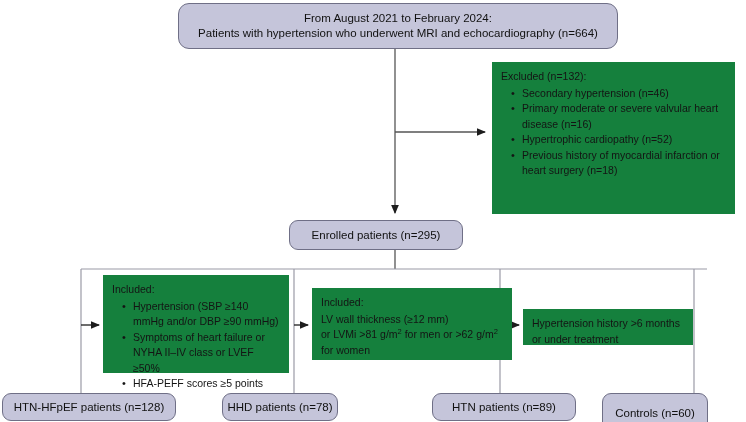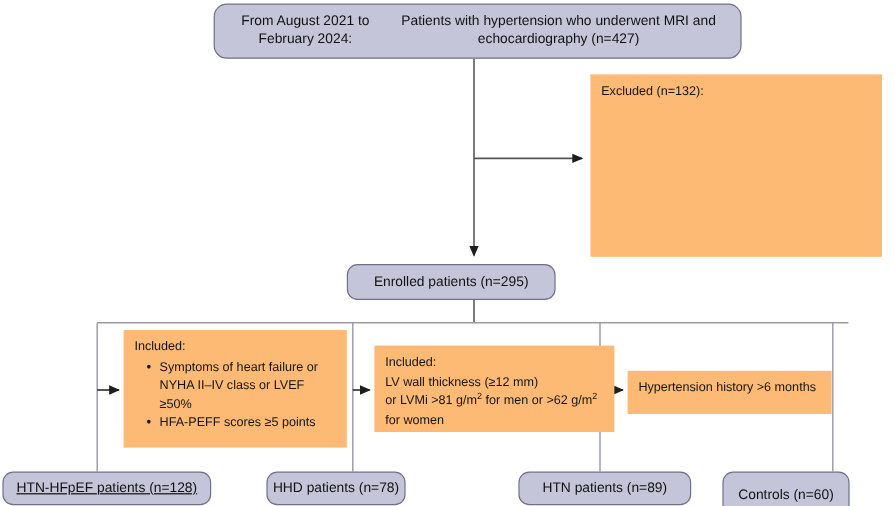--- a/index.html
+++ b/index.html
@@ -42,37 +42,37 @@
     font-size: 11.5px;
     line-height: 15px;
     color: #111111;
   }
   .node .line2 { display: block; }
 
   #node-top {
     left: 178px; top: 3px;
     width: 440px; height: 46px;
     border-radius: 11px;
-    flex-direction: row;
+    flex-direction: column;
     padding: 0 8px;
   }
   #node-enrolled {
     left: 289px; top: 220px;
     width: 174px; height: 30px;
   }
-  #node-hfpef   { left: 2px;   top: 393px; width: 174px; height: 28px; text-decoration: underline; }
+  #node-hfpef   { left: 2px;   top: 393px; width: 174px; height: 28px; }
   #node-hhd     { left: 222px; top: 393px; width: 116px; height: 28px; }
   #node-htn     { left: 432px; top: 393px; width: 144px; height: 28px; text-align: right; }
   #node-controls{ left: 602px; top: 393px; width: 106px; height: 40px; }
 
   
   .panel {
     position: absolute;
     box-sizing: border-box;
-    background: #fdba74;
+    background: #15803d;
     font-size: 10.5px;
     line-height: 15.5px;
     color: #141414;
     padding: 7px 9px 8px 9px;
   }
   #panel-excluded { left: 492px; top: 62px;  width: 243px; height: 152px; }
   #panel-inc1     { left: 103px; top: 275px; width: 186px; height: 98px; }
   #panel-inc2     { left: 312px; top: 288px; width: 200px; height: 72px; }
   #panel-inc3     { left: 523px; top: 309px; width: 170px; height: 36px; }
 
@@ -147,48 +147,56 @@
     <g>
       <path d="M294,325 L308,325" stroke="#1d1d1d" stroke-width="1.3" fill="none" marker-end="url(#arrow)"></path>
     </g>
     <g>
       <path d="M500,325 L519,325" stroke="#1d1d1d" stroke-width="1.3" fill="none" marker-end="url(#arrow)"></path>
     </g>
   </svg>
 
   <div class="node" id="node-top">
     <span class="line1">From August 2021 to February 2024:</span>
-    <span class="line2">Patients with hypertension who underwent MRI and echocardiography (n=427)</span>
+    <span class="line2">Patients with hypertension who underwent MRI and echocardiography (n=664)</span>
   </div>
 
   <div class="panel" id="panel-excluded">
     <div class="head">Excluded (n=132):</div>
+    <ul>
+      <li>Secondary hypertension (n=46)</li>
+      <li>Primary moderate or severe valvular heart disease (n=16)</li>
+      <li>Hypertrophic cardiopathy (n=52)</li>
+      <li>Previous history of myocardial infarction or heart surgery (n=18)</li>
+    </ul>
   </div>
 
   <div class="node" id="node-enrolled">
     <span>Enrolled patients (n=295)</span>
   </div>
 
   <div class="panel" id="panel-inc1">
     <div class="head">Included:</div>
     <ul>
+      <li>Hypertension (SBP ≥140 mmHg and/or DBP ≥90 mmHg)</li>
       <li>Symptoms of heart failure or NYHA II–IV class or LVEF ≥50%</li>
       <li>HFA-PEFF scores ≥5 points</li>
     </ul>
   </div>
 
   <div class="panel" id="panel-inc2">
     <div class="head">Included:</div>
     <div class="plain">LV wall thickness (≥12 mm)</div>
     <div class="plain"><span>or LVMi &gt;81 g/m</span><sup>2</sup><span> for men or &gt;62 g/m</span><sup>2</sup></div>
     <div class="plain">for women</div>
   </div>
 
   <div class="panel" id="panel-inc3">
     <div class="plain">Hypertension history &gt;6 months</div>
+    <div class="plain">or under treatment</div>
   </div>
 
   <div class="node" id="node-hfpef">
     <span>HTN-HFpEF patients (n=128)</span>
   </div>
   <div class="node" id="node-hhd">
     <span>HHD patients (n=78)</span>
   </div>
   <div class="node" id="node-htn">
     <span>HTN patients (n=89)</span>

